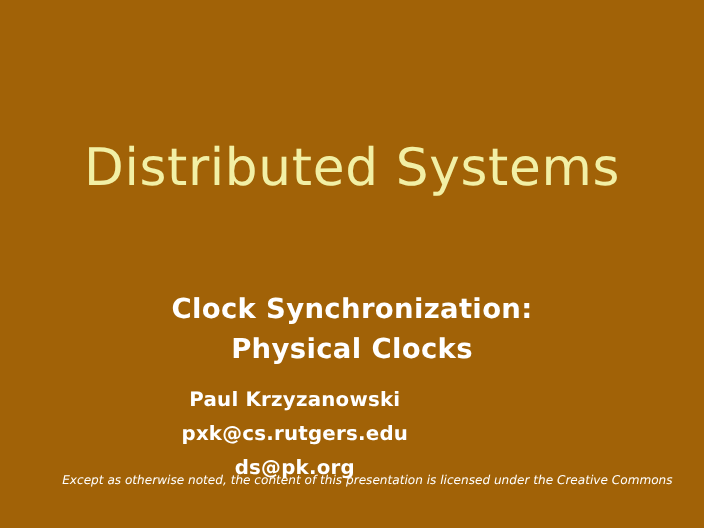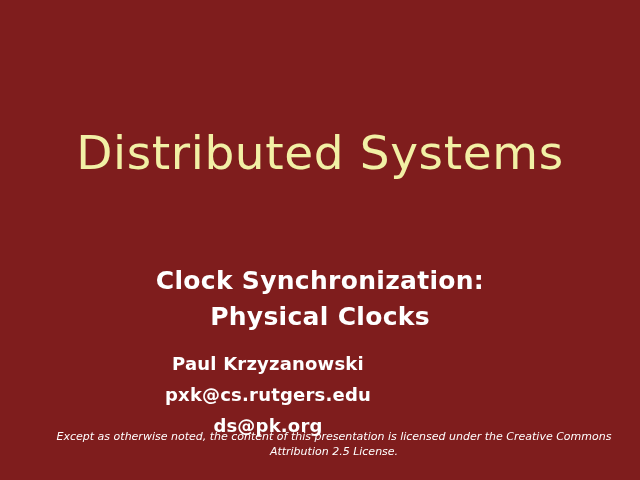--- a/index.html
+++ b/index.html
@@ -8,21 +8,21 @@
     padding: 0;
     background: #000000;
   }
   body {
     font-family: "DejaVu Sans", sans-serif;
   }
   .slide {
     position: relative;
     width: 640px;
     height: 480px;
-    background: #7f1d1d;
+    background: #a16207;
     overflow: hidden;
     margin: 0;
   }
 
   
   .title-block {
     position: absolute;
     left: 0;
     top: 128px;
     width: 640px;
@@ -112,16 +112,15 @@
   </div>
 
   <div class="author-block">
     <span class="author-line">Paul Krzyzanowski</span>
     <span class="author-line">pxk@cs.rutgers.edu</span>
     <span class="author-line">ds@pk.org</span>
   </div>
 
   <div class="license-block">
     <span class="license-line">Except as otherwise noted, the content of this presentation is licensed under the Creative Commons</span>
-    <span class="license-line">Attribution 2.5 License.</span>
   </div>
 
 </div>
 
 </body></html>

